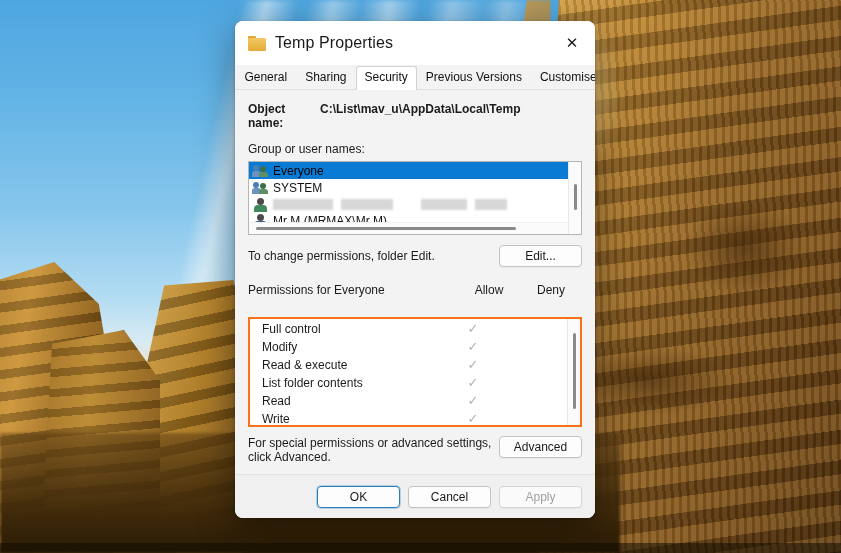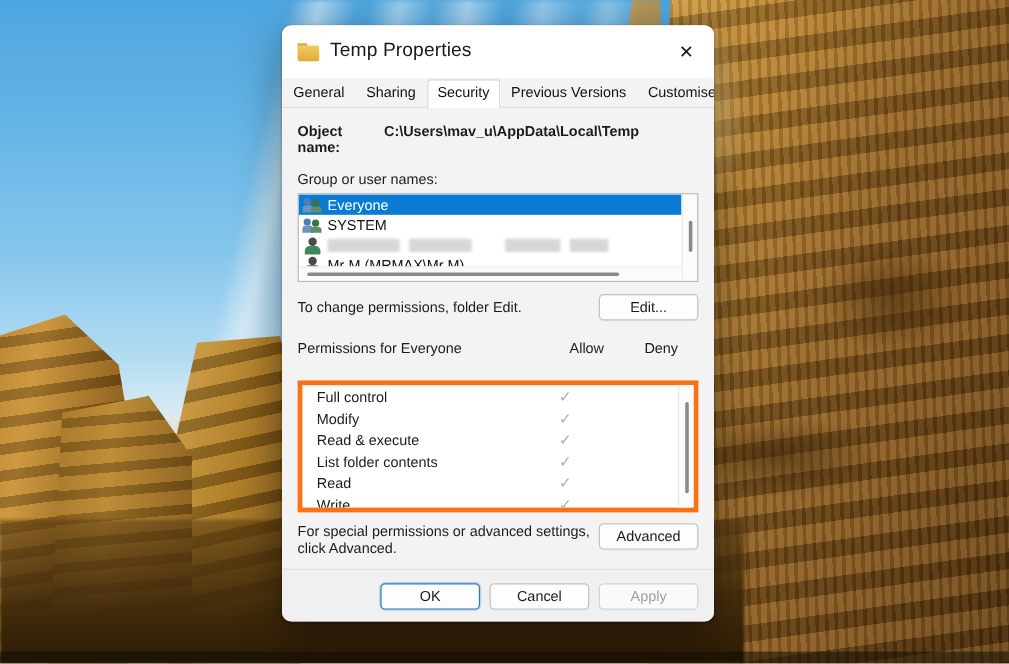--- a/index.html
+++ b/index.html
@@ -168,21 +168,21 @@
   .list-rows { position: absolute; left: 0; top: 0; right: 13px; }
   .list-row {
     height: 17px;
     display: flex; align-items: center;
     padding-left: 4px;
     font-size: 12px;
     color: #111;
     white-space: nowrap;
     cursor: default;
   }
-  .list-row.selected { background: #0a7bd4; color: #ffffff; }
+  .list-row.selected { background: #0a7bd4; color: #000000; }
   .list-row.selected .rowtext { background: #0a7bd4; }
 
   .usr-icon { width: 15px; height: 14px; position: relative; flex: none; margin-right: 5px; }
   
   .usr-icon.group .h1 { position:absolute; left:0; top:1px; width:6px; height:6px; border-radius:50%; background:#4a7fb5; }
   .usr-icon.group .b1 { position:absolute; left:-1px; top:7px; width:9px; height:6px; border-radius:3px 3px 0 0; background:#6c93bd; }
   .usr-icon.group .h2 { position:absolute; left:7px; top:2px; width:6px; height:6px; border-radius:50%; background:#3f6f4a; }
   .usr-icon.group .b2 { position:absolute; left:6px; top:8px; width:9px; height:5px; border-radius:3px 3px 0 0; background:#5d8f66; }
   
   .usr-icon.single .h1 { position:absolute; left:4px; top:0px; width:7px; height:7px; border-radius:50%; background:#4a4a4a; }
@@ -231,21 +231,21 @@
   .perm-header {
     display: flex; align-items: center;
     margin-top: 16px; margin-bottom: 20px;
     font-size: 12px;
   }
   .perm-header .title { flex: 1; }
   .perm-header .col { width: 62px; text-align: center; }
 
   .permbox {
     background: #ffffff;
-    border: 4px solid #f97316;
+    border: 2px solid #f97316;
     height: 110px;
     position: relative;
     overflow: hidden;
   }
   .perm-rows { position: absolute; left: 0; top: 1px; right: 14px; }
   .perm-row {
     height: 18px; display: flex; align-items: center;
     font-size: 12px; color: #1b1b1b;
     cursor: default;
   }
@@ -297,21 +297,21 @@
       <div class="tab-item">Sharing</div>
       <div class="tab-item active">Security</div>
       <div class="tab-item">Previous Versions</div>
       <div class="tab-item">Customise</div>
     </div>
 
     <div class="tabpage">
 
       <div class="row-objname">
         <span class="lbl">Object name:</span>
-        <span class="val">C:\Users\mav_u\AppData\Local\Temp</span>
+        <span class="val">C:\List\mav_u\AppData\Local\Temp</span>
       </div>
 
       <div class="section-label">Group or user names:</div>
 
       <div class="listbox">
         <div class="list-rows">
           <div class="list-row selected">
             <span class="usr-icon group">
               <span class="h1"></span>
                 <span class="b1"></span>

